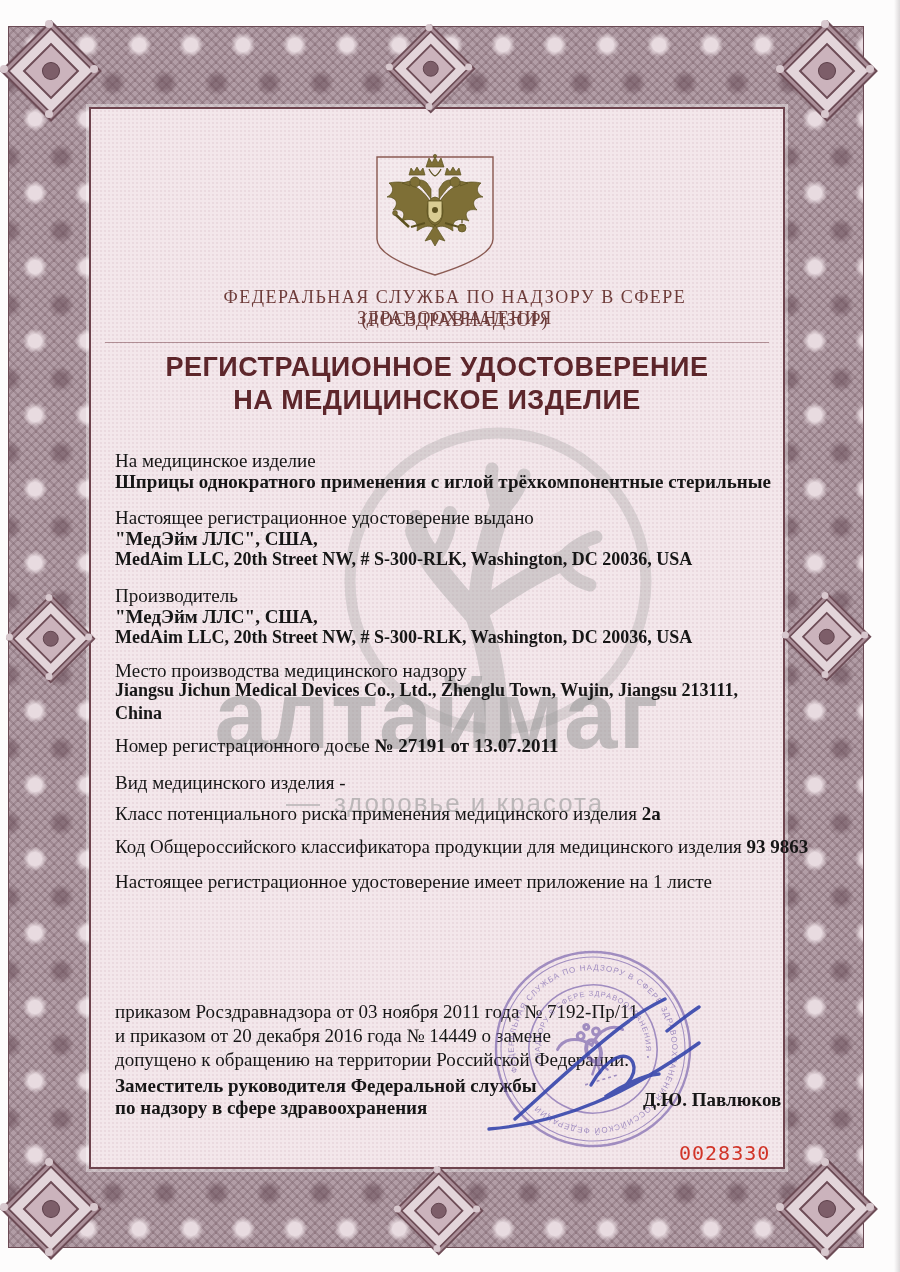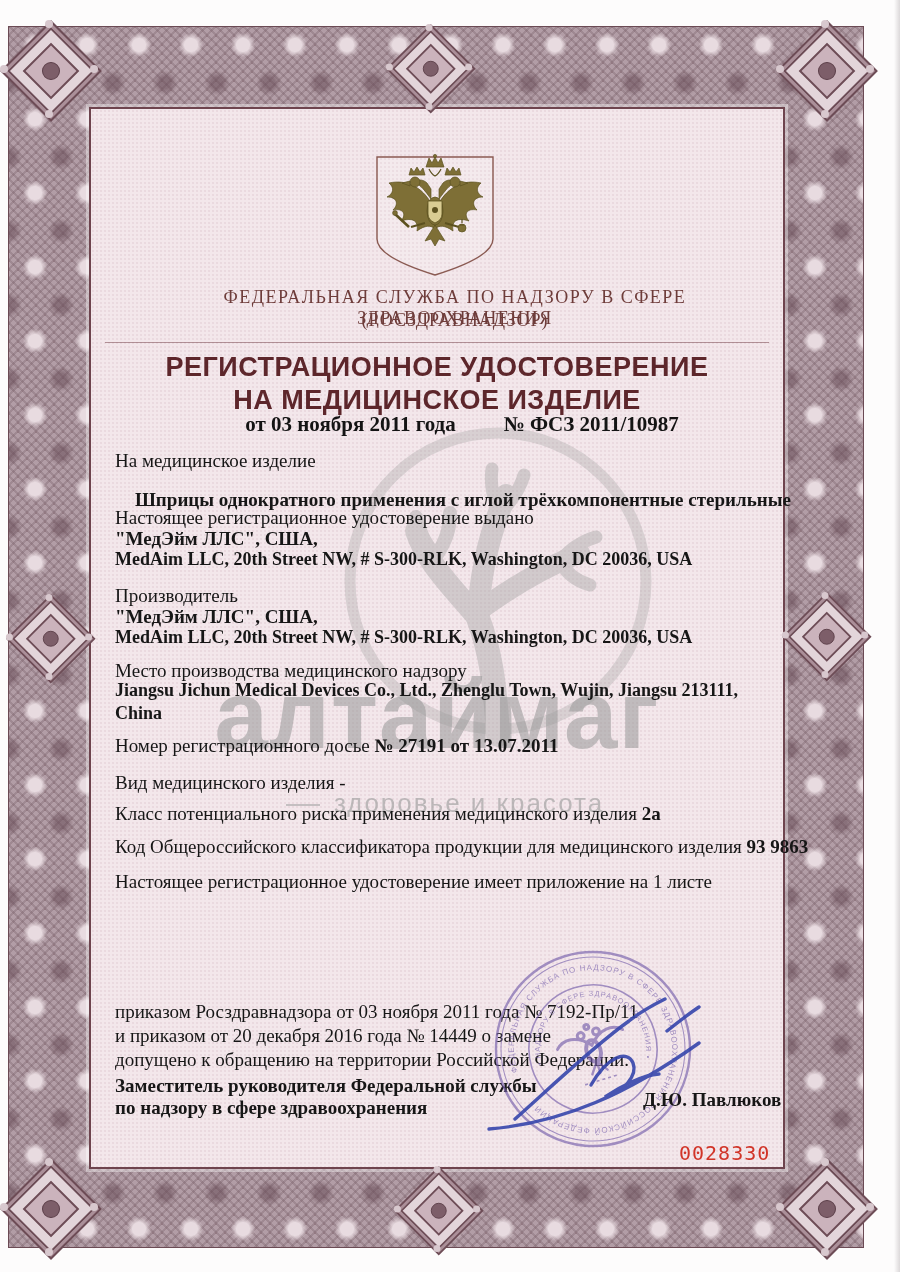--- a/index.html
+++ b/index.html
@@ -63,21 +63,21 @@
   .title.t2{top:276px;}
   .dateline{position:absolute;left:0;top:303px;width:100%;z-index:1;padding-left:50px;box-sizing:border-box;
         display:flex;justify-content:center;gap:48px;
         font-weight:bold;font-size:21px;color:#141414;}
 
   
   .t{position:absolute;left:24px;z-index:1;font-size:19px;color:#161616;white-space:nowrap;}
   .b{font-weight:bold;}
   .en{font-size:18px;font-weight:bold;}
   .p-product-label{top:341px;}
-  .p-product-name{top:380px;font-weight:bold;margin-left:20px;}
+  .p-product-name{top:362px;font-weight:bold;}
   .p-issued-label{top:398px;}
   .p-issued-ru{top:419px;font-weight:bold;}
   .p-issued-en{top:440px;}
   .p-manuf-label{top:476px;}
   .p-manuf-ru{top:497px;font-weight:bold;}
   .p-manuf-en{top:518px;}
   .p-place-label{top:551px;}
   .p-place-l1{top:571px;font-weight:bold;font-size:18px;}
   .p-place-l2{top:594px;font-weight:bold;font-size:18px;}
   .p-dossier{top:626px;}
@@ -148,24 +148,20 @@
         </g>
         <path d="M55,48 h14 v13 q0,6 -7,9 q-7,-3 -7,-9 Z" fill="#d9cc92" stroke="#5c511f" stroke-width=".8"></path>
         <circle cx="62" cy="57" r="3" fill="#5c511f"></circle>
       </svg>
 
       <div class="agency l1">ФЕДЕРАЛЬНАЯ СЛУЖБА ПО НАДЗОРУ В СФЕРЕ ЗДРАВООХРАНЕНИЯ</div>
       <div class="agency l2">(РОСЗДРАВНАДЗОР)</div>
       <div class="divider"></div>
       <div class="title t1">РЕГИСТРАЦИОННОЕ УДОСТОВЕРЕНИЕ</div>
       <div class="title t2">НА МЕДИЦИНСКОЕ ИЗДЕЛИЕ</div>
-      <div class="dateline">
-        <span>от  03 ноября 2011 года</span>
-        <span>№  ФСЗ 2011/10987</span>
-      </div>
 
       <div class="t p-product-label">На медицинское изделие</div>
       <div class="t p-product-name">Шприцы однократного применения с иглой трёхкомпонентные стерильные</div>
 
       <div class="t p-issued-label">Настоящее регистрационное удостоверение выдано</div>
       <div class="t p-issued-ru">"МедЭйм ЛЛС", США,</div>
       <div class="t p-issued-en en">MedAim LLC, 20th Street NW, # S-300-RLK, Washington, DC 20036, USA</div>
 
       <div class="t p-manuf-label">Производитель</div>
       <div class="t p-manuf-ru">"МедЭйм ЛЛС", США,</div>

